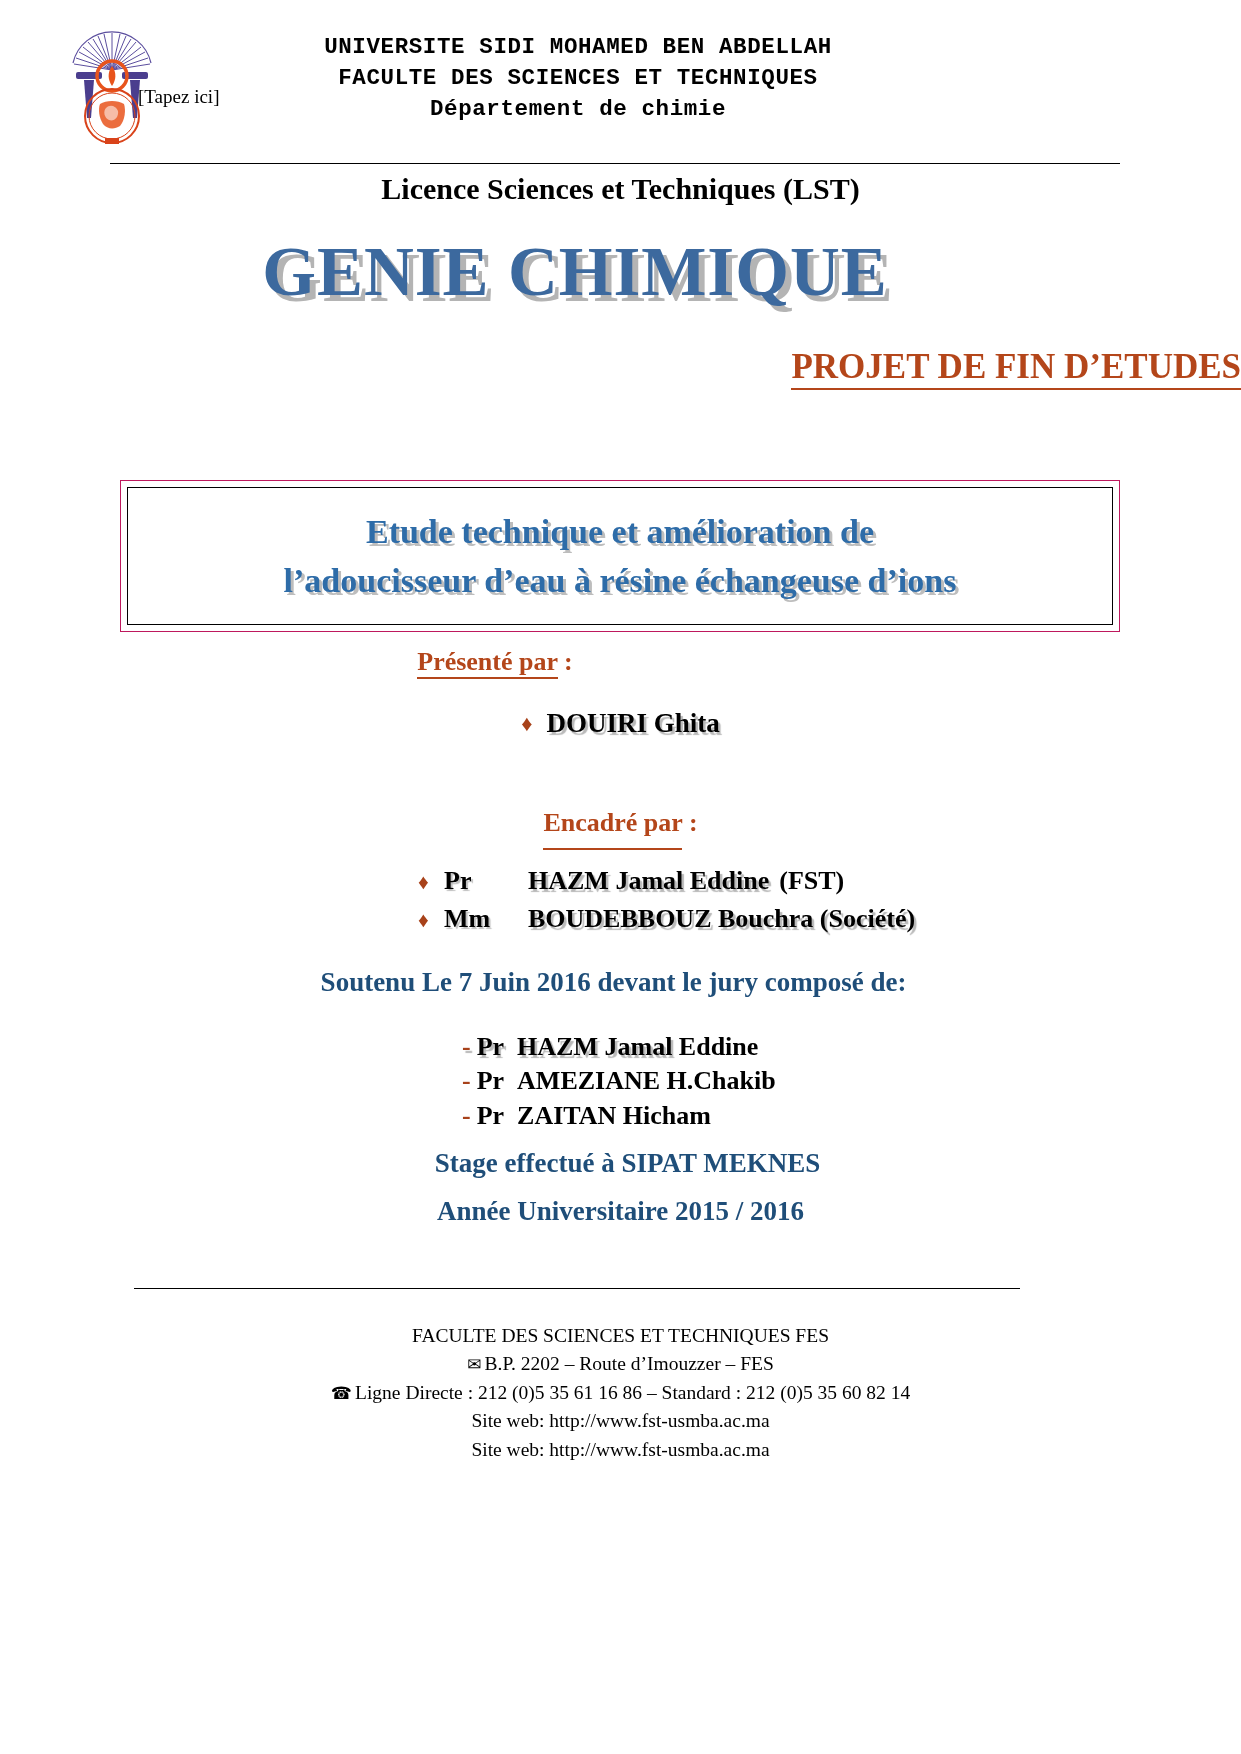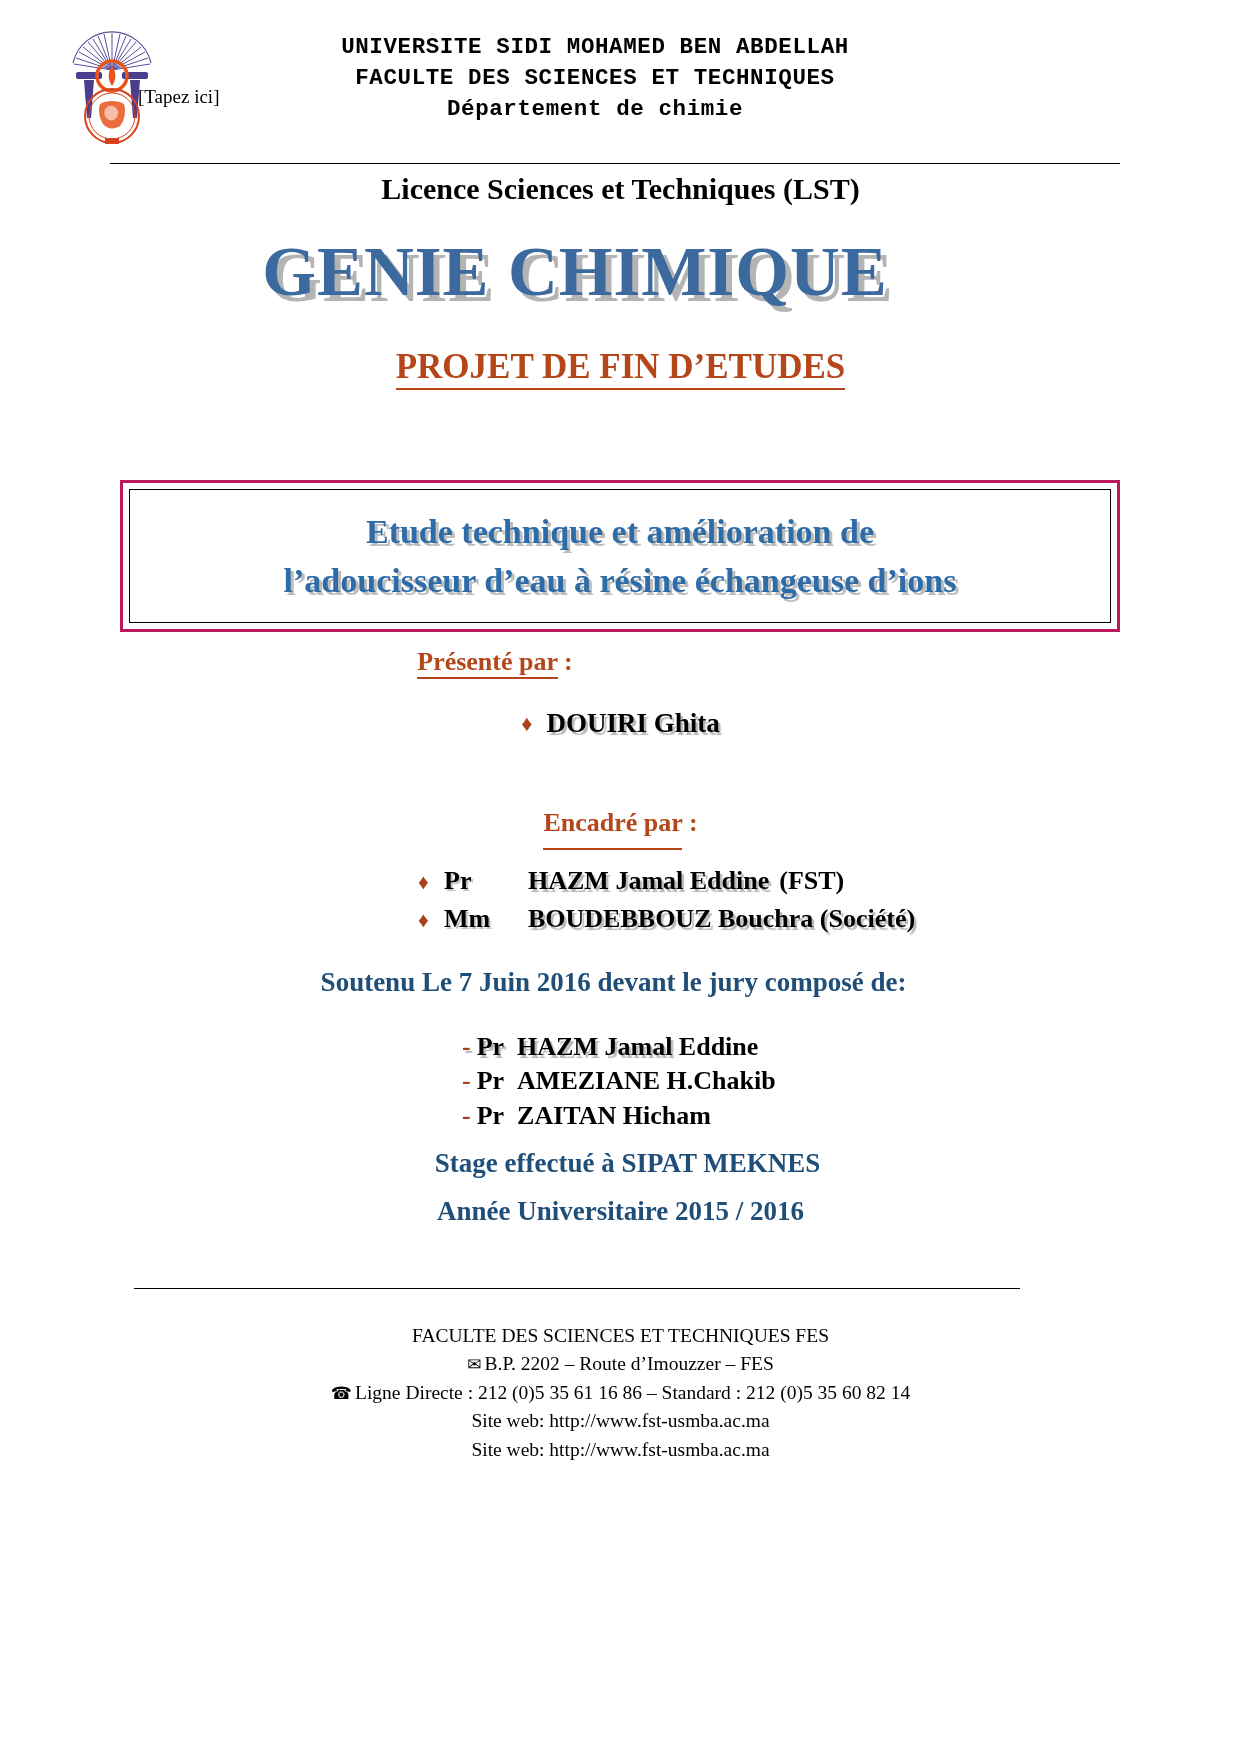--- a/index.html
+++ b/index.html
@@ -36,21 +36,21 @@
     position: absolute;
     left: 138px;
     top: 60px;
     font-family: "Liberation Serif", serif;
     font-size: 19px;
     color: #000;
     white-space: nowrap;
   }
   .univ-block {
     position: absolute;
-    left: 200px;
+    left: 183px;
     top: 6px;
     width: 790px;
     text-align: center;
     font-family: "Liberation Mono", monospace;
     font-weight: bold;
     color: #000000;
     line-height: 1.38;
   }
   .univ-line1 { font-size: 22.5px; letter-spacing: 0.6px; }
   .univ-line2 { font-size: 22.5px; letter-spacing: 0.6px; }
@@ -92,39 +92,39 @@
     color: #3C699E;
     text-shadow: 6px 6px 0 #b4b4b4;
   }
 
   
   .pfe {
     position: absolute;
     top: 347px;
     left: 0;
     width: 1241px;
-    text-align: center;
+    text-align: right;
   }
   .pfe span {
     font-family: "Liberation Serif", serif;
     font-weight: bold;
     font-size: 35px;
     color: #B4461A;
     border-bottom: 2.5px solid #B4461A;
     padding-bottom: 2px;
   }
 
   
   .title-box {
     position: absolute;
     left: 120px;
     top: 480px;
     width: 1000px;
     height: 152px;
-    border: 3px solid #be185d;
+    border: 1px solid #be185d;
     box-sizing: border-box;
     background: #ffffff;
   }
   .title-box-inner {
     position: absolute;
     left: 6px;
     top: 6px;
     right: 6px;
     bottom: 6px;
     border: 1.5px solid #000;

